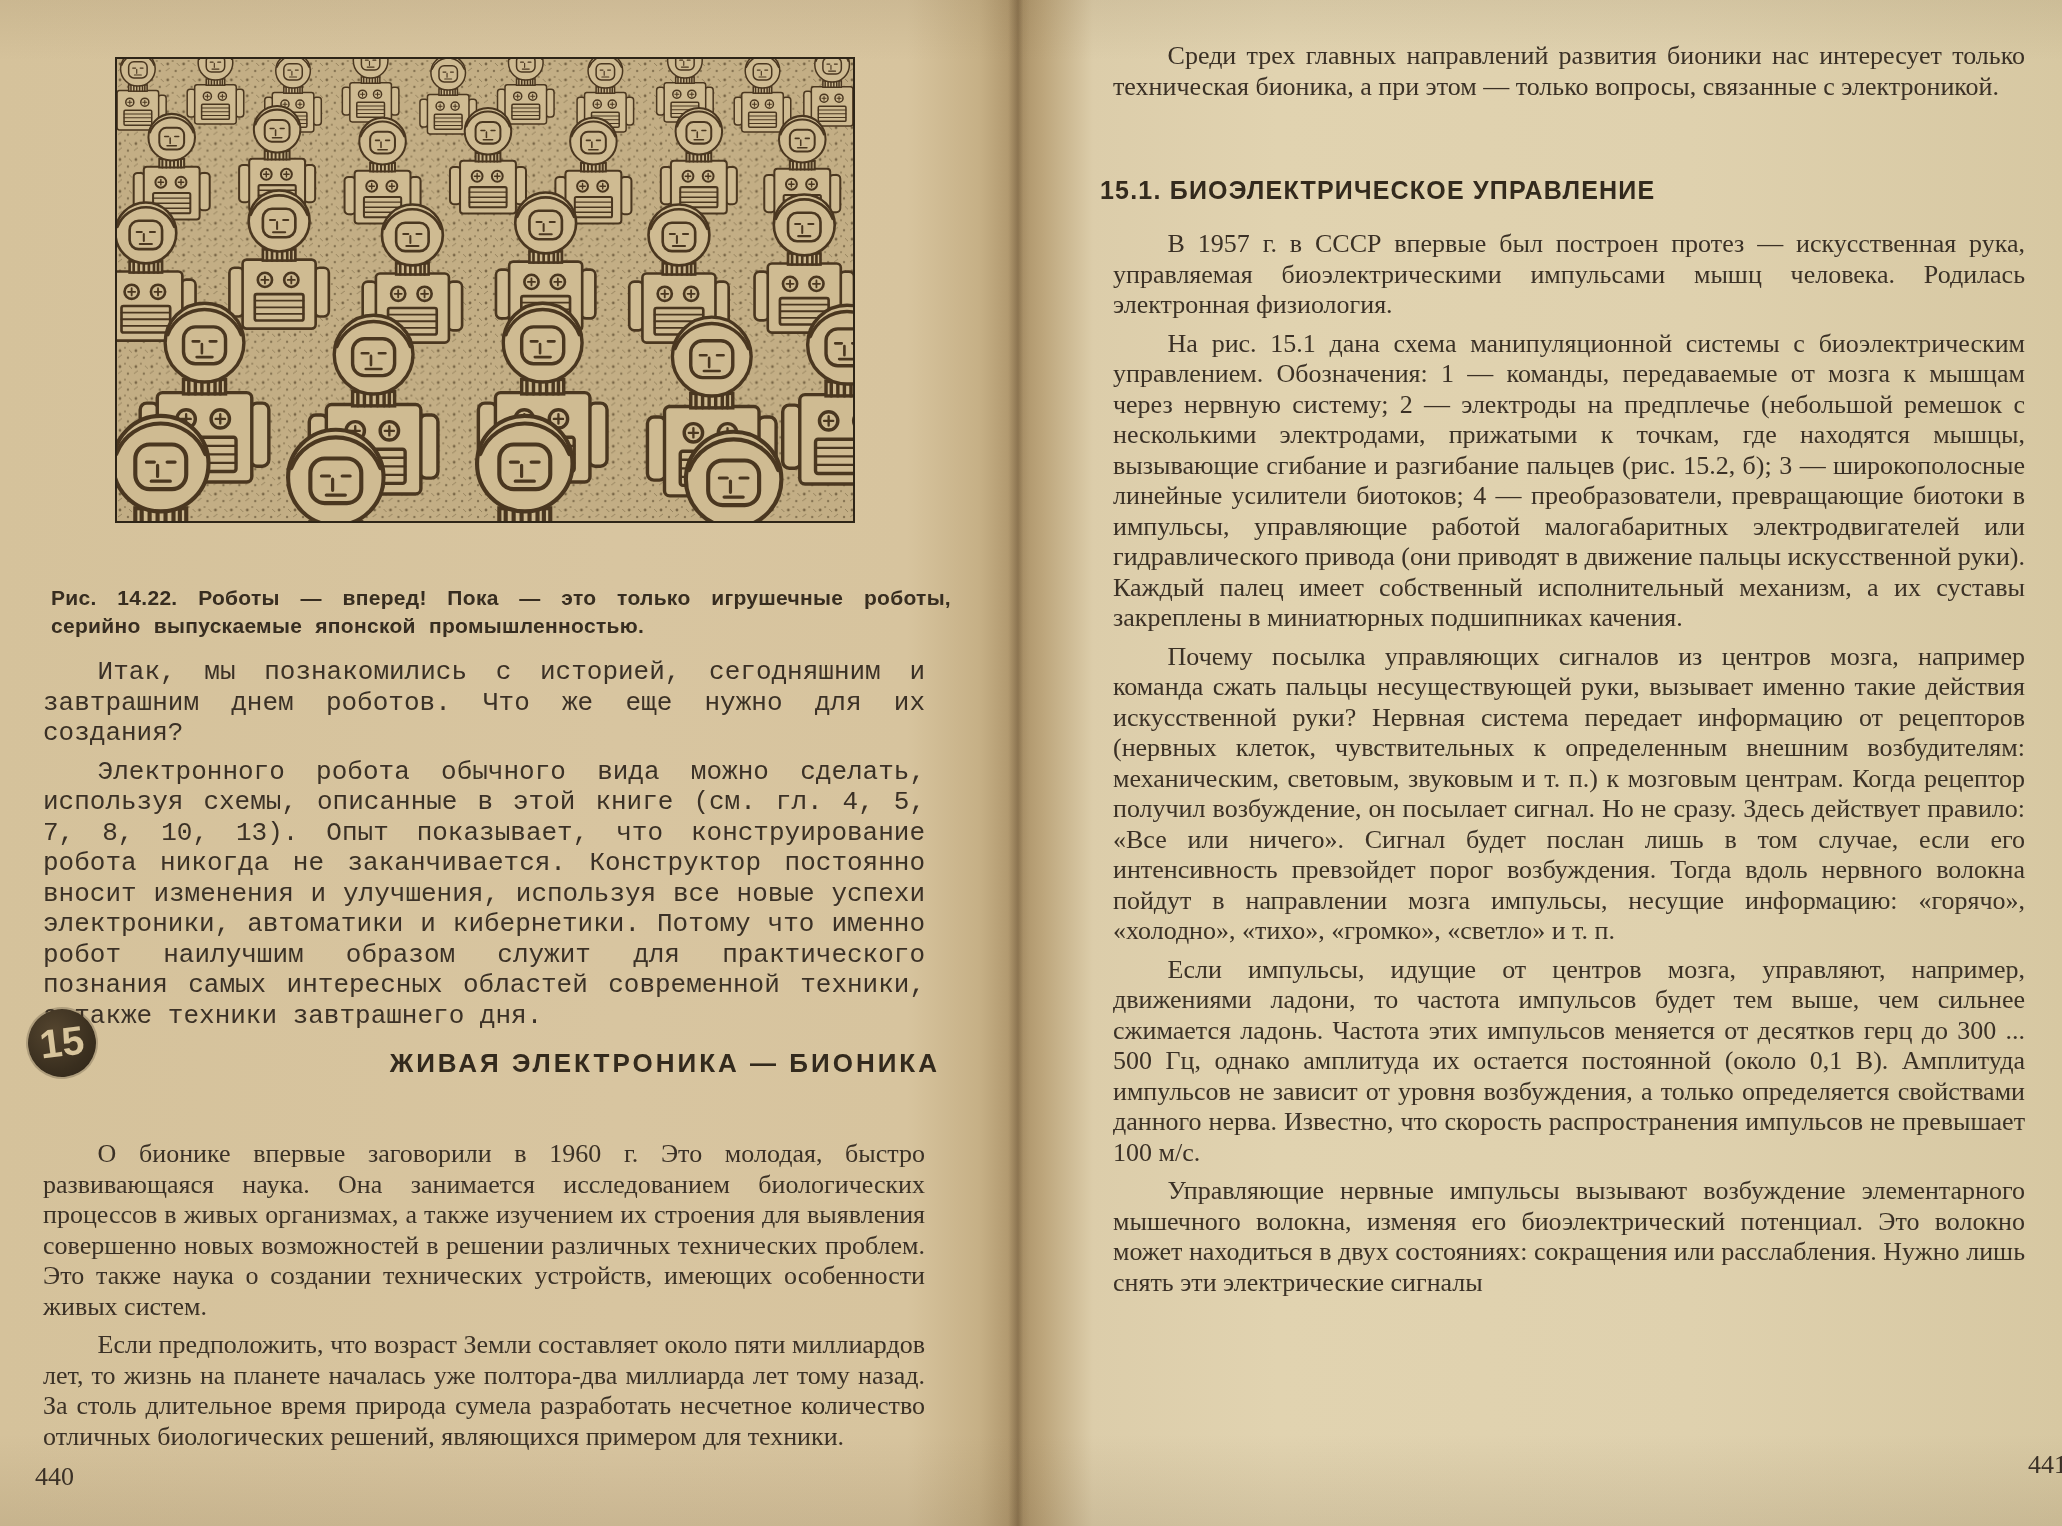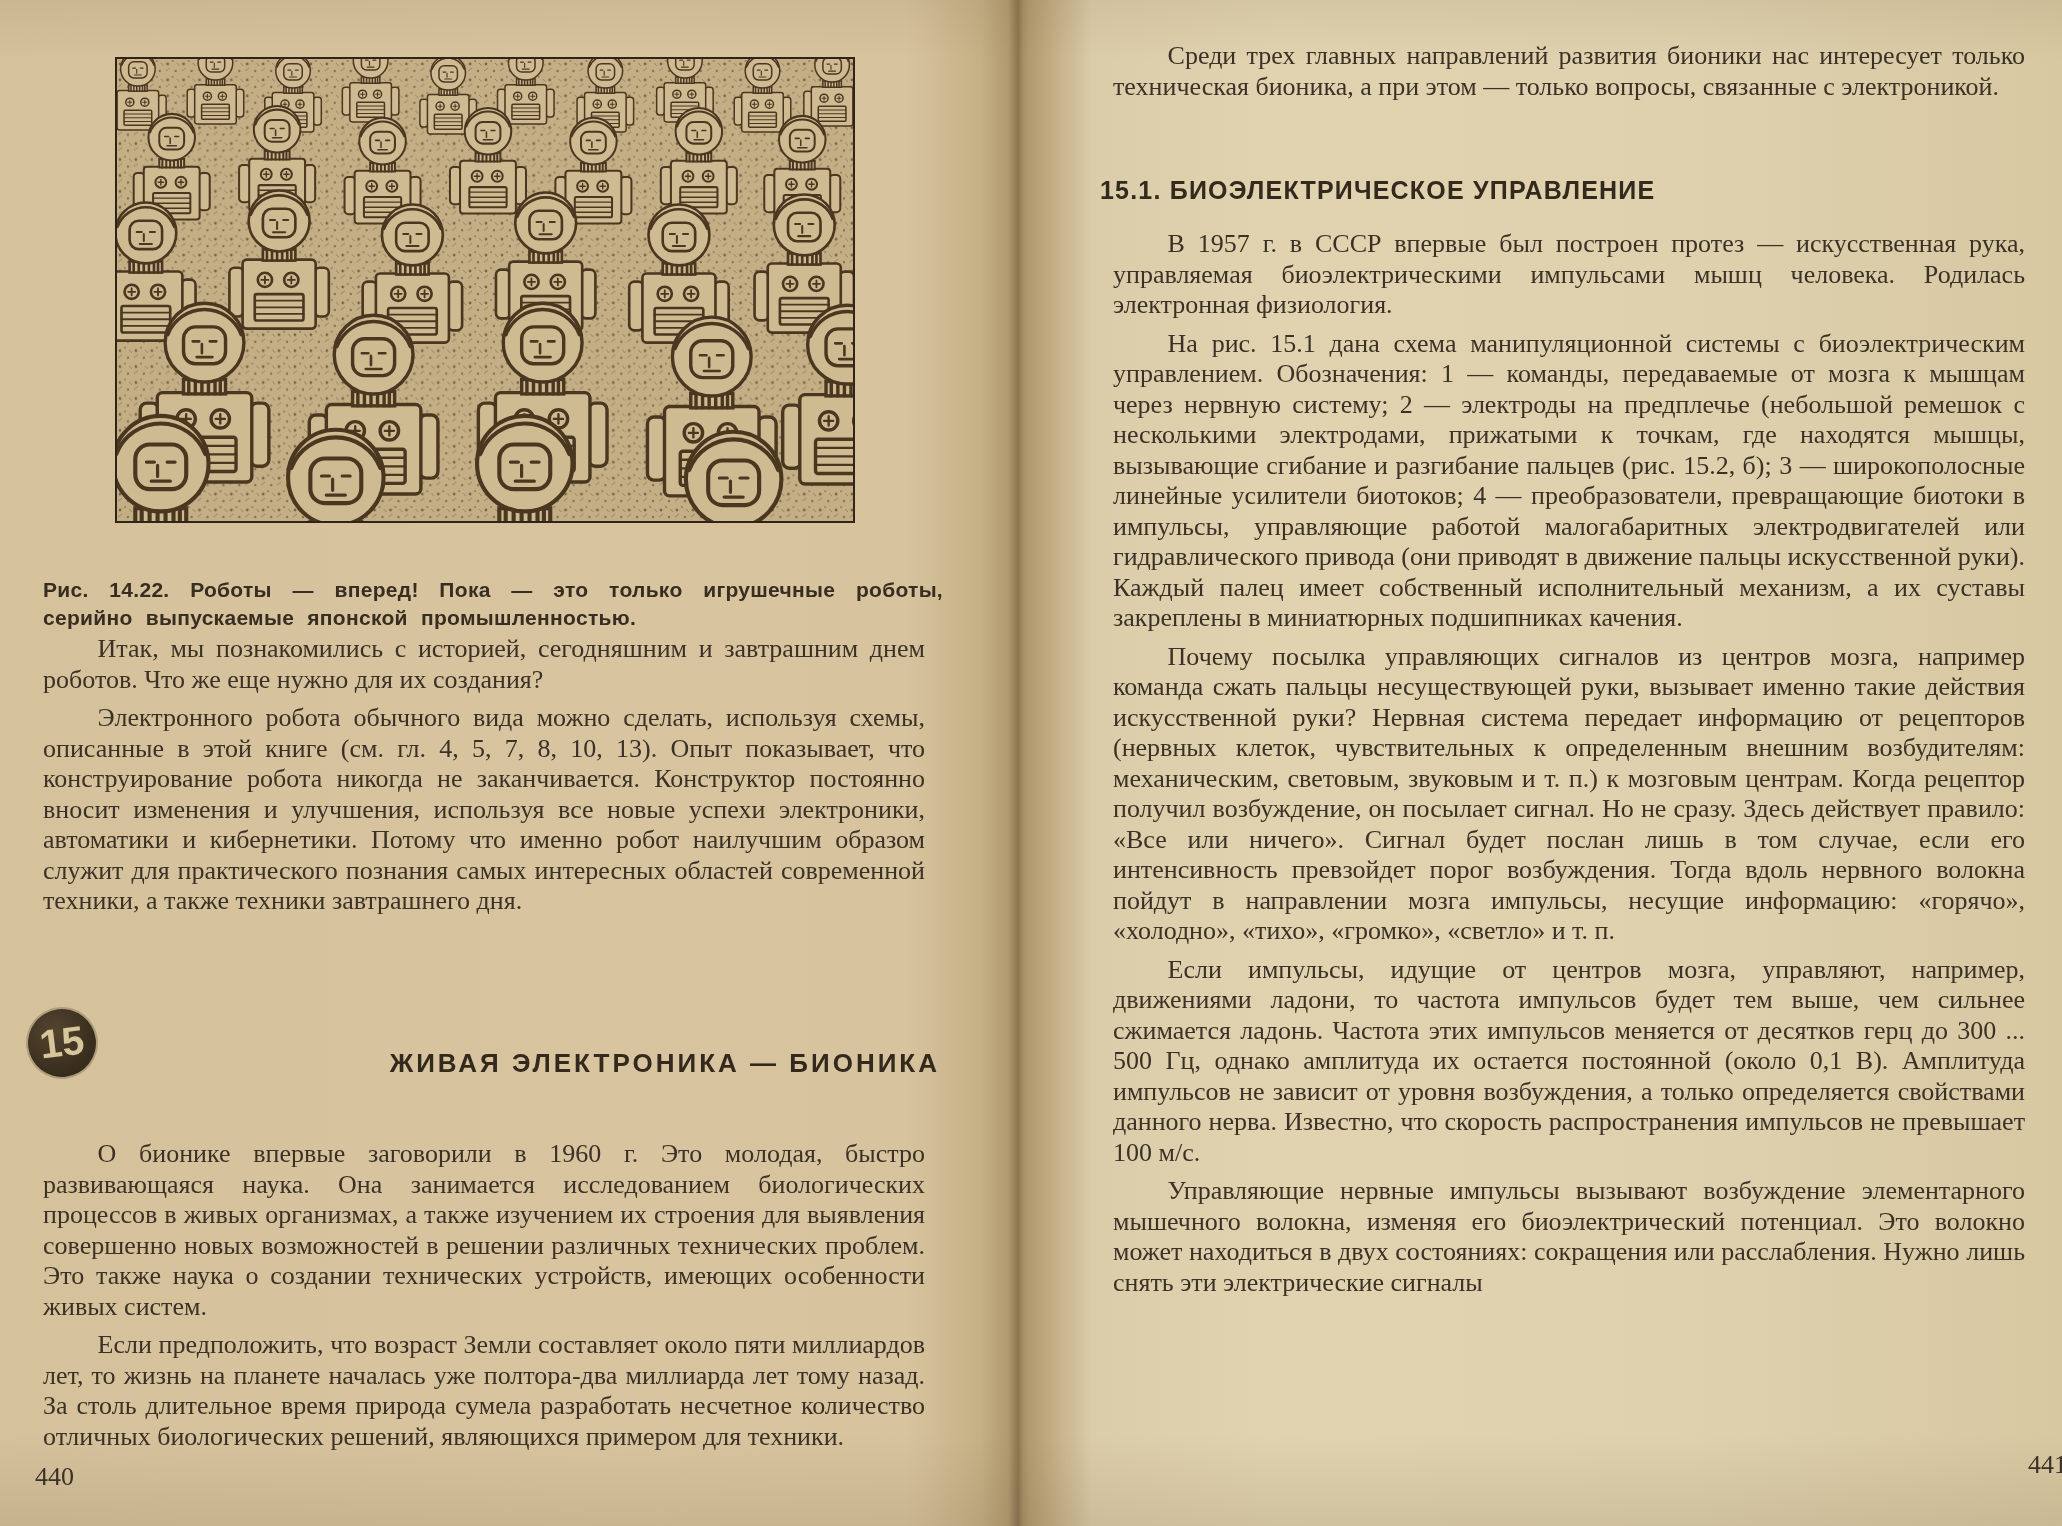--- a/index.html
+++ b/index.html
@@ -26,34 +26,34 @@
   .page-right{left:1010px;width:1052px;}
 
   .fig{
     position:absolute;left:115px;top:57px;width:740px;height:466px;margin:0;
     border:2px solid #2e2518;box-sizing:border-box;background:#cab78f;
     box-shadow:0 0 14px rgba(90,70,40,.25) inset;
   }
   .fig svg{display:block;width:100%;height:100%;}
 
   .caption{
-    position:absolute;left:35px;top:568px;width:900px;margin:8px;
+    position:absolute;left:35px;top:568px;width:900px;margin:16px;
     font-family:"Liberation Sans","DejaVu Sans",sans-serif;font-weight:bold;
     font-size:21px;line-height:28px;color:#372d20;
     text-align:justify;word-spacing:7px;letter-spacing:.3px;
   }
 
   .bodytext{
     position:absolute;width:898px;
     font-size:26px;line-height:30.5px;color:#3b3126;
     text-align:justify;hyphens:auto;
   }
   .bodytext p{margin:8px;text-indent:2.1em;}
 
-  .block1{left:35px;top:626px;}
+  .block1{left:35px;top:649px;font-family:Liberation Mono, monospace;}
   .block2{left:35px;top:1131px;}
 
   .chapter-badge{
     position:absolute;left:28px;top:1009px;width:68px;height:68px;
     border-radius:50%;
     background:radial-gradient(circle at 40% 32%, #54452f 0%, #3a2f1f 62%, #2e2417 100%);
     color:#d8c59c;text-align:center;
     font:bold 40px/66px "Liberation Sans","DejaVu Sans",sans-serif;
     transform:rotate(-7deg);
     box-shadow:0 0 0 2px rgba(58,47,31,.25);

